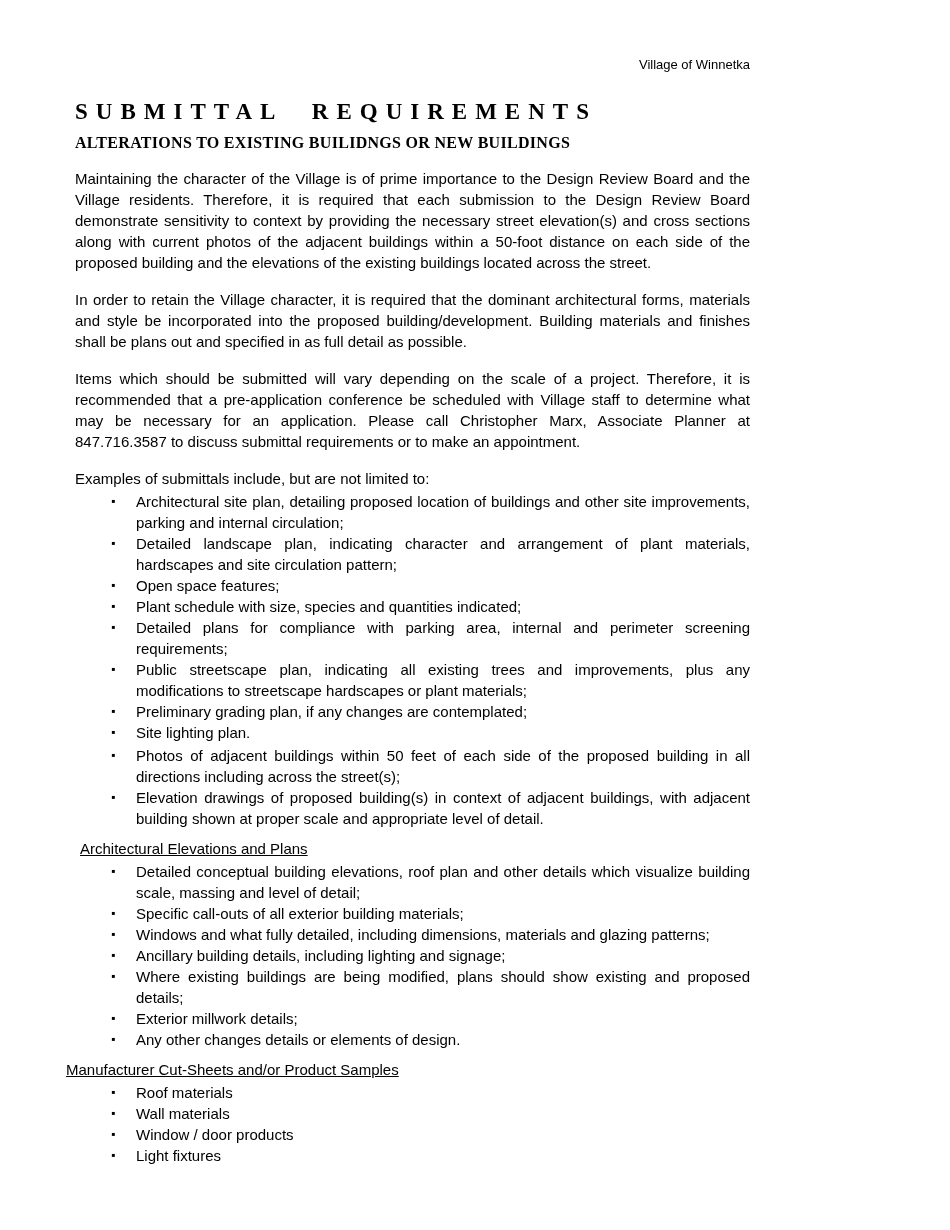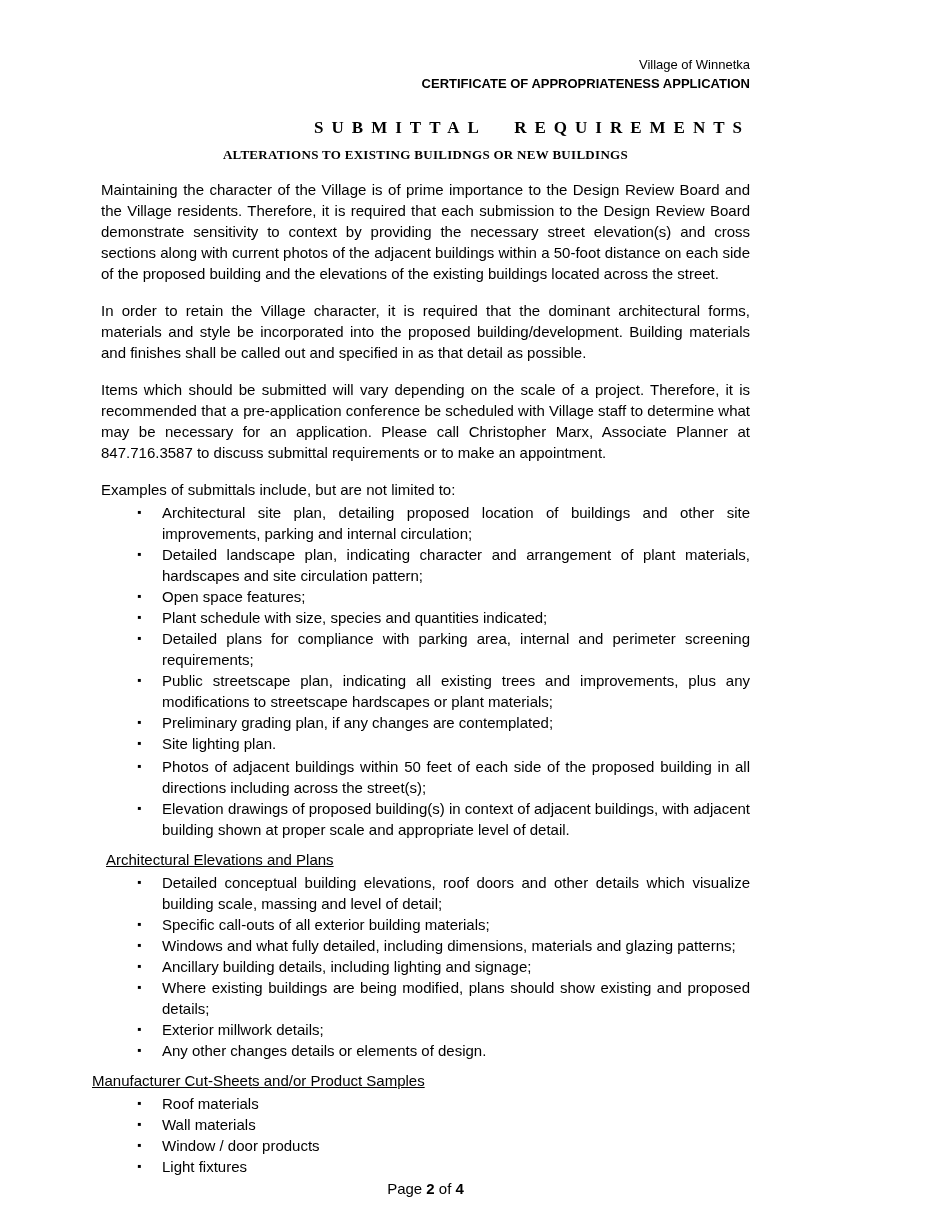--- a/index.html
+++ b/index.html
@@ -5,38 +5,38 @@
   * { box-sizing: border-box; }
   html, body { margin: 0; padding: 0; }
   body {
     width: 950px; height: 1230px;
     background: #ffffff; color: #000000;
     font-family: "Liberation Sans", sans-serif;
   }
   .page {
     position: relative;
     width: 830px; height: 1230px;
-    padding: 55px 80px 0 101px;
+    padding: 55px 80px 0 75px;
     overflow: hidden;
   }
   .doc-header { text-align: right; font-size: 13px; line-height: 19px; }
   .doc-header .org { font-weight: 400; }
   .doc-header .apptitle { font-weight: 700; }
 
   .title {
     font-family: "Liberation Serif", serif;
-    font-weight: 700; font-size: 17px;
+    font-weight: 700; font-size: 23px;
     letter-spacing: 8px; word-spacing: 16px;
-    text-align: right; margin: 25px 0 0 0;
+    text-align: left; margin: 25px 0 0 0;
   }
   .subtitle {
     font-family: "Liberation Serif", serif;
-    font-weight: 700; font-size: 13px;
+    font-weight: 700; font-size: 16px;
     letter-spacing: 0.3px;
-    text-align: center; margin: 9px 0 0 0;
+    text-align: left; margin: 9px 0 0 0;
   }
 
   .para {
     font-size: 15px; line-height: 21px;
     text-align: justify; margin: 16px 0 0 0;
   }
 
   .section { margin-top: 2px; }
   .section-heading {
     font-size: 15px; line-height: 21px;
@@ -66,28 +66,27 @@
   }
   .footer .bold { font-weight: 700; }
 </style>
 </head>
 <body>
 
 <div class="page">
 
   <header class="doc-header">
     <div class="org">Village of Winnetka</div>
-    <div class="apptitle">CERTIFICATE OF APPROPRIATENESS APPLICATION</div>
   </header>
 
   <h1 class="title">SUBMITTAL REQUIREMENTS</h1>
   <h2 class="subtitle">ALTERATIONS TO EXISTING BUILIDNGS OR NEW BUILDINGS</h2>
 
   <p class="para">Maintaining the character of the Village is of prime importance to the Design Review Board and the Village residents.  Therefore, it is required that each submission to the Design Review Board demonstrate sensitivity to context by providing the necessary street elevation(s) and cross sections along with current photos of the adjacent buildings within a 50-foot distance on each side of the proposed building and the elevations of the existing buildings located across the street.</p>
-  <p class="para">In order to retain the Village character, it is required that the dominant architectural forms, materials and style be incorporated into the proposed building/development.  Building materials and finishes shall be called out and specified in as that detail as possible.</p>
+  <p class="para">In order to retain the Village character, it is required that the dominant architectural forms, materials and style be incorporated into the proposed building/development.  Building materials and finishes shall be plans out and specified in as full detail as possible.</p>
   <p class="para">Items which should be submitted will vary depending on the scale of a project.  Therefore, it is recommended that a pre-application conference be scheduled with Village staff to determine what may be necessary for an application.  Please call Christopher Marx, Associate Planner at 847.716.3587 to discuss submittal requirements or to make an appointment.</p>
   <p class="para">Examples of submittals include, but are not limited to:</p>
 
   <section class="section">
     <div class="bullets">
       <div class="bullet-row">
         <span class="bullet-marker">▪</span>
         <span class="bullet-text">Architectural site plan, detailing proposed location of buildings and other site improvements, parking and internal circulation;</span>
       </div>
       <div class="bullet-row">
@@ -132,21 +131,21 @@
         <span class="bullet-text"><span>Elevation drawings of proposed building(s) </span><span class="u">in context of adjacent buildings</span><span>, with adjacent building shown at proper scale and appropriate level of detail.</span></span>
       </div>
     </div>
   </section>
 
   <section class="section">
     <div class="section-heading ind-b">Architectural Elevations and Plans</div>
     <div class="bullets">
       <div class="bullet-row">
         <span class="bullet-marker">▪</span>
-        <span class="bullet-text">Detailed conceptual building elevations, roof doors and other details which visualize building scale, massing and level of detail;</span>
+        <span class="bullet-text">Detailed conceptual building elevations, roof plan and other details which visualize building scale, massing and level of detail;</span>
       </div>
       <div class="bullet-row">
         <span class="bullet-marker">▪</span>
         <span class="bullet-text"><span>Specific call-outs of </span><span class="u">all</span><span> exterior building materials;</span></span>
       </div>
       <div class="bullet-row">
         <span class="bullet-marker">▪</span>
         <span class="bullet-text"><span>Windows and what </span><span class="u">fully detailed</span><span>, including dimensions, materials and glazing patterns;</span></span>
       </div>
       <div class="bullet-row">
@@ -183,17 +182,14 @@
         <span class="bullet-marker">▪</span>
         <span class="bullet-text">Window / door products</span>
       </div>
       <div class="bullet-row">
         <span class="bullet-marker">▪</span>
         <span class="bullet-text">Light fixtures</span>
       </div>
     </div>
   </section>
 
-  <div class="footer">
-    <span>Page </span><span class="bold">2</span><span> of </span><span class="bold">4</span>
-  </div>
 
 </div>
 
 </body></html>

